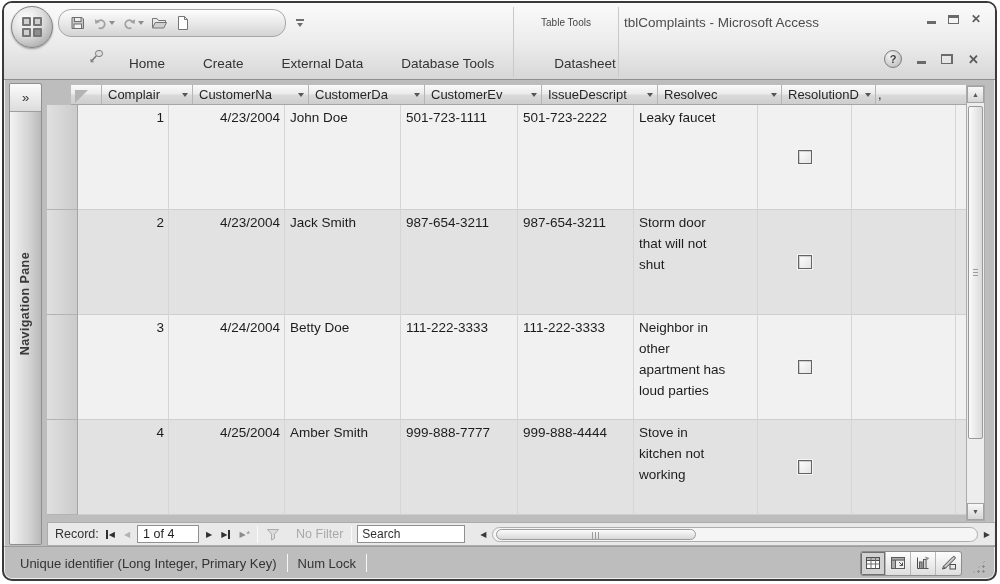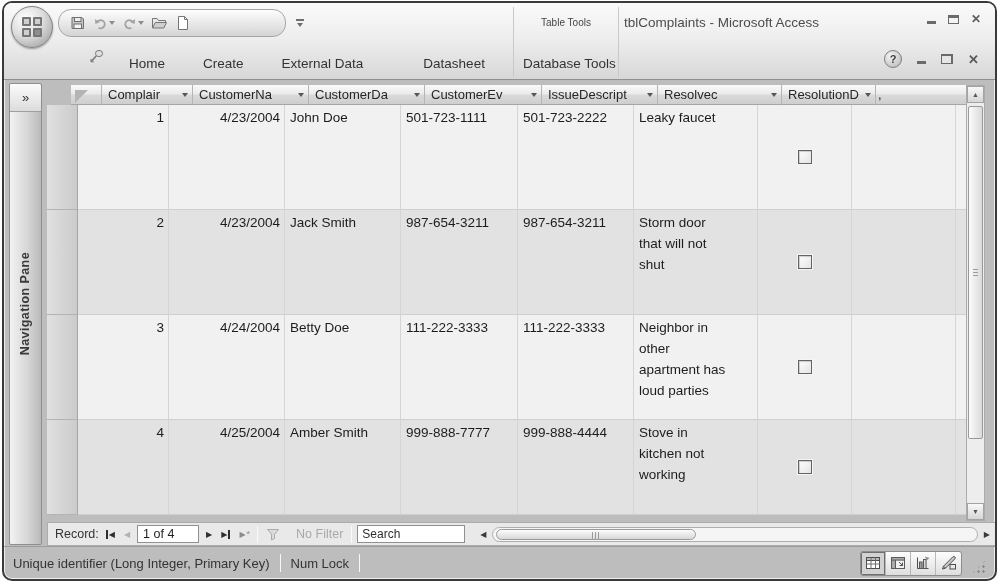--- a/index.html
+++ b/index.html
@@ -117,21 +117,21 @@
   .harrow { font-size:8px; color:#3a3a3a; padding:0 2px; }
   .htrack { flex:1; height:15px; background:#f5f5f5; border:1px solid #aeaeae; border-radius:8px; position:relative; }
   .hthumb { position:absolute; left:3px; top:1px; width:200px; height:11px; border:1px solid #9b9b9b;
     border-radius:7px; background:linear-gradient(180deg,#fcfcfc,#d8d8d8); }
   .hgrip { position:absolute; left:50%; top:2px; width:9px; height:7px; margin-left:-4px;
     background:repeating-linear-gradient(90deg,#9c9c9c 0 1px,transparent 1px 3px); }
 
   
   .statusbar { position:absolute; left:0; right:0; top:543px; height:37px;
     background:linear-gradient(180deg,#f6f6f6,#ddddddd 60%,#cecece); border-top:1px solid #9c9c9c;
-    display:flex; align-items:center; padding:0 8px 4px 9px; font-size:13px; color:#333; }
+    display:flex; align-items:center; padding:0 8px 4px 16px; font-size:13px; color:#333; }
   .ssep { width:1px; height:18px; background:#b3b3b3; border-right:1px solid #f7f7f7; margin:0 10px; }
   .spacer { flex:1; }
   .viewgroup { display:flex; border:1px solid #8d8d8d; border-radius:3px; overflow:hidden;
     background:linear-gradient(180deg,#fdfdfd,#dedede); }
   .vbtn { width:25px; height:23px; display:flex; align-items:center; justify-content:center; border-right:1px solid #b7b7b7; }
   .vbtn:last-child { border-right:none; }
   .vbtn.active { background:#d2d2d2; box-shadow:inset 0 0 0 1px #6f6f6f; }
   .grip { width:16px; height:16px; margin-left:9px; align-self:flex-end; margin-bottom:4px;
     background-image:radial-gradient(#8a8a8a 1.3px, transparent 1.4px); background-size:5px 5px;
     clip-path:polygon(100% 0, 100% 100%, 0 100%); }
@@ -207,22 +207,22 @@
   <svg class="pen-icon" width="17" height="17" viewBox="0 0 17 17">
     <ellipse cx="11" cy="5.5" rx="3.6" ry="3.1" fill="#dedede" stroke="#7a7a7a"></ellipse>
     <path d="M8.2 8 L3.2 13.5" stroke="#7a7a7a" stroke-width="1.6" fill="none"></path>
     <path d="M3 11 V13.8 H5.8" stroke="#7a7a7a" fill="none"></path>
   </svg>
 
   <div class="tabs">
     <span class="tab">Home</span>
     <span class="tab">Create</span>
     <span class="tab">External Data</span>
+    <span class="tab">Database Tools</span>
     <span class="tab ctx">Datasheet</span>
-    <span class="tab">Database Tools</span>
   </div>
 
   <div class="doc-btns">
     <span class="help-btn">?</span>
     <span class="g-min"></span>
     <span class="g-restore"></span>
     <span class="g-close2">✕</span>
   </div>
 
   <div class="navpane">

